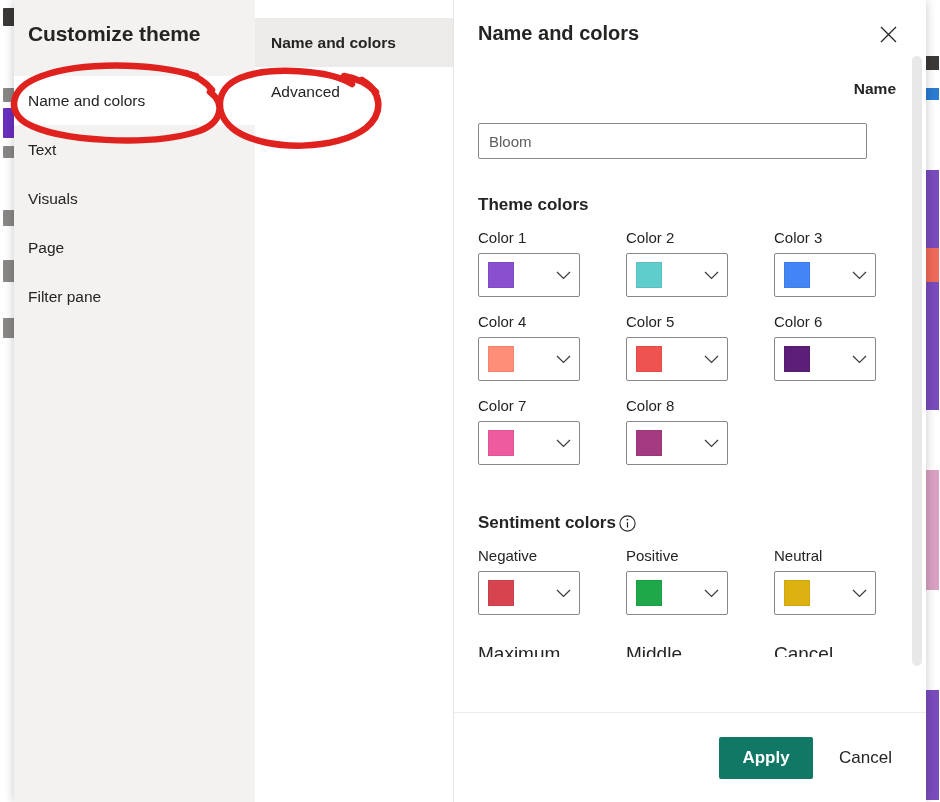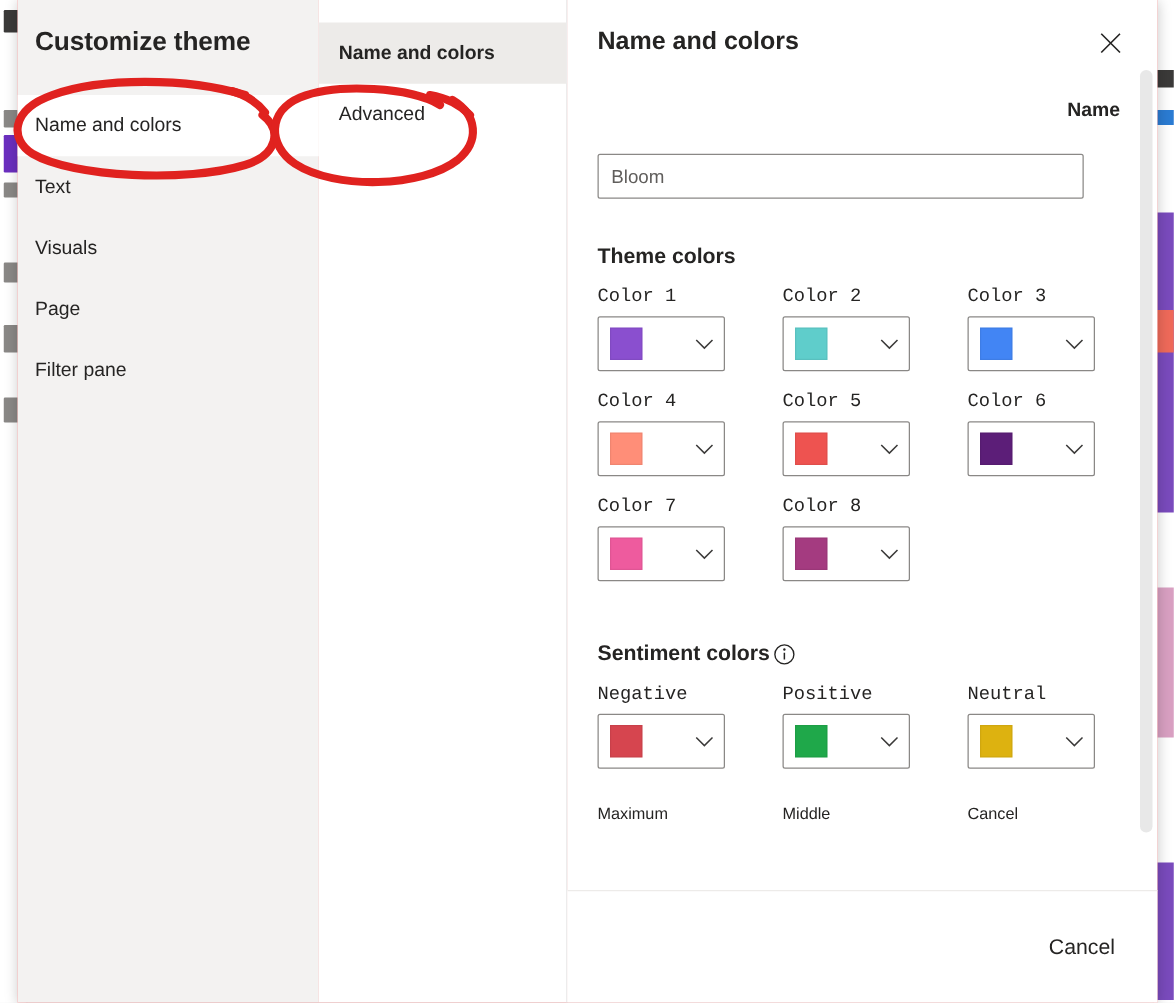--- a/index.html
+++ b/index.html
@@ -129,21 +129,20 @@
   .subsection-title {
     font-size: 17px; font-weight: 600; color: #252423;
     margin-top: 36px;
   }
 
   .swatch-grid {
     display: grid;
     grid-template-columns: 148px 148px 148px;
     row-gap: 4px;
     margin-top: 14px;
-    font-family: Liberation Mono, monospace;
   }
   .swatch-cell { padding-bottom: 12px; }
   .swatch-label {
     font-size: 15px; color: #252423; margin-bottom: 7px;
   }
   .swatch-picker {
     width: 102px; height: 44px;
     border: 1px solid #8a8886; border-radius: 2px;
     background: #ffffff;
     display: flex; align-items: center; justify-content: space-between;
@@ -154,21 +153,21 @@
     width: 26px; height: 26px; border: 1px solid rgba(0,0,0,0.06);
   }
   .chev { display: inline-flex; }
 
   .clip-row {
     display: grid;
     grid-template-columns: 148px 148px 148px;
     margin-top: 16px;
     height: 14px; overflow: hidden;
   }
-  .clip-label { font-size: 13px; color: #252423; }
+  .clip-label { font-size: 19px; color: #252423; }
 
   
   #pane-footer {
     position: absolute; left: 0; right: 0; bottom: 0; height: 90px;
     background: #ffffff;
     border-top: 1px solid #edebe9;
     display: flex; align-items: center; justify-content: flex-end;
     gap: 22px; padding-right: 30px;
   }
   #apply-button {
@@ -425,20 +424,21 @@
         <div class="clip-label">Maximum</div>
         <div class="clip-label">Middle</div>
         <div class="clip-label">Cancel</div>
       </div>
 
     </div>
 
     <div id="content-scrollbar"></div>
 
     <div id="pane-footer">
+      <button id="apply-button">Apply</button>
       <button id="cancel-button">Cancel</button>
     </div>
 
   </div>
 </div>
 
 <svg id="ink-overlay" width="940" height="802" viewBox="0 0 940 802">
   <g fill="none" stroke="#E0221F" stroke-width="6.5" stroke-linecap="round" stroke-linejoin="round">
 
     <path d="M196 76 C150 62, 80 62, 42 76 C8 88, 8 112, 26 123 C58 142, 150 146, 196 132 C222 124, 226 104, 210 92"></path>

